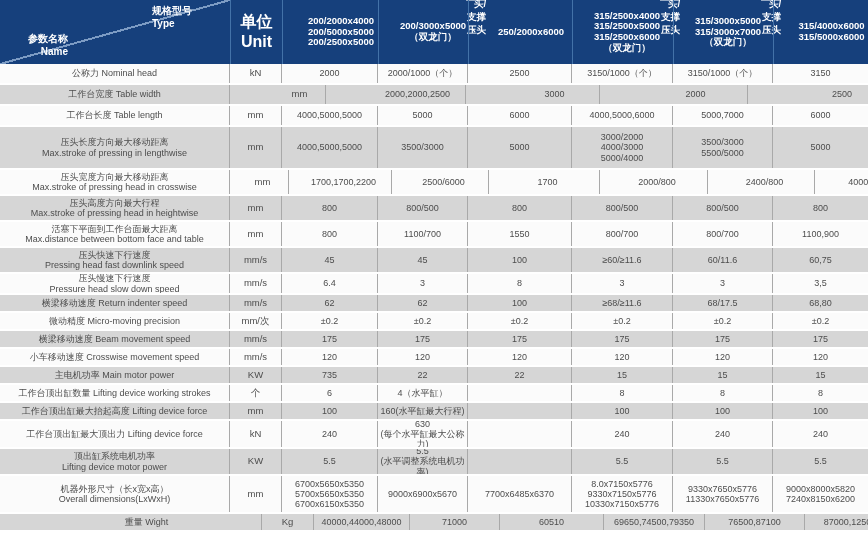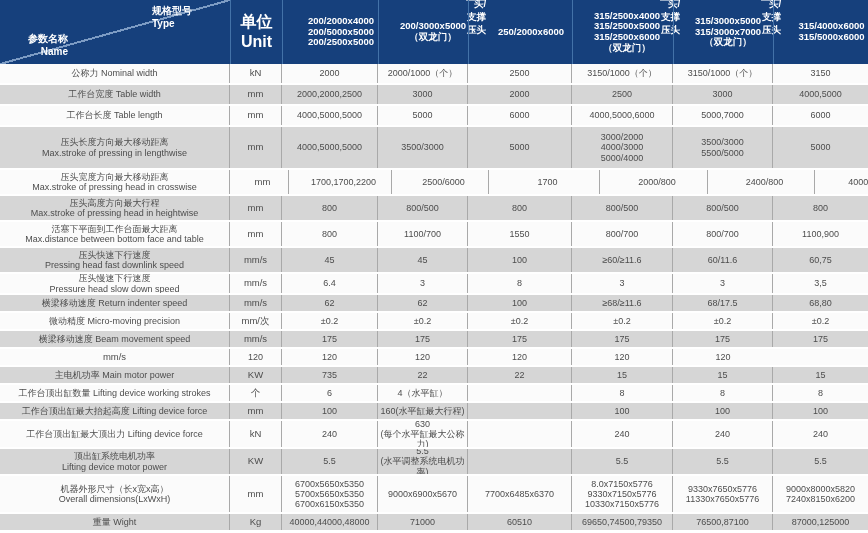--- a/index.html
+++ b/index.html
@@ -84,30 +84,30 @@
 （双龙门）</div>
         <div class="sub">主压头/支撑压头</div>
       </div>
       <div class="hcell hcol">
         <div class="model">315/4000x6000
 315/5000x6000</div>
       </div>
     </div>
   <div id="body-rows">
       <div class="row even" style="height: 21px;">
-        <div class="cell name">公称力 Nominal width</div>
+        <div class="cell name">公称力 Nominal head</div>
         <div class="cell unit">kN</div>
         <div class="cell val">2000</div>
         <div class="cell val">2000/1000（个）</div>
         <div class="cell val">2500</div>
         <div class="cell val">3150/1000（个）</div>
         <div class="cell val">3150/1000（个）</div>
         <div class="cell val">3150</div>
       </div>
-      <div class="row odd" style="height: 21px;">
+      <div class="row odd" style="height: 21px; gap: 44px;">
         <div class="cell name">工作台宽度 Table width</div>
         <div class="cell unit">mm</div>
         <div class="cell val">2000,2000,2500</div>
         <div class="cell val">3000</div>
         <div class="cell val">2000</div>
         <div class="cell val">2500</div>
         <div class="cell val">3000</div>
         <div class="cell val">4000,5000</div>
       </div>
       <div class="row even" style="height: 21px;">
@@ -213,20 +213,21 @@
         <div class="cell name">横梁移动速度 Beam movement speed</div>
         <div class="cell unit">mm/s</div>
         <div class="cell val">175</div>
         <div class="cell val">175</div>
         <div class="cell val">175</div>
         <div class="cell val">175</div>
         <div class="cell val">175</div>
         <div class="cell val">175</div>
       </div>
       <div class="row even" style="height: 18px;">
+        <div class="cell name">小车移动速度 Crosswise movement speed</div>
         <div class="cell unit">mm/s</div>
         <div class="cell val">120</div>
         <div class="cell val">120</div>
         <div class="cell val">120</div>
         <div class="cell val">120</div>
         <div class="cell val">120</div>
         <div class="cell val">120</div>
       </div>
       <div class="row odd" style="height: 18px;">
         <div class="cell name">主电机功率 Main motor power</div>
@@ -291,21 +292,21 @@
         <div class="cell val">9000x6900x5670</div>
         <div class="cell val">7700x6485x6370</div>
         <div class="cell val">8.0x7150x5776
 9330x7150x5776
 10330x7150x5776</div>
         <div class="cell val">9330x7650x5776
 11330x7650x5776</div>
         <div class="cell val">9000x8000x5820
 7240x8150x6200</div>
       </div>
-      <div class="row odd" style="height: 16px;">
+      <div class="row odd" style="height: 16px; padding-left: 32px;">
         <div class="cell name">重量 Wight</div>
         <div class="cell unit">Kg</div>
         <div class="cell val">40000,44000,48000</div>
         <div class="cell val">71000</div>
         <div class="cell val">60510</div>
         <div class="cell val">69650,74500,79350</div>
         <div class="cell val">76500,87100</div>
         <div class="cell val">87000,125000</div>
       </div>
     </div>

